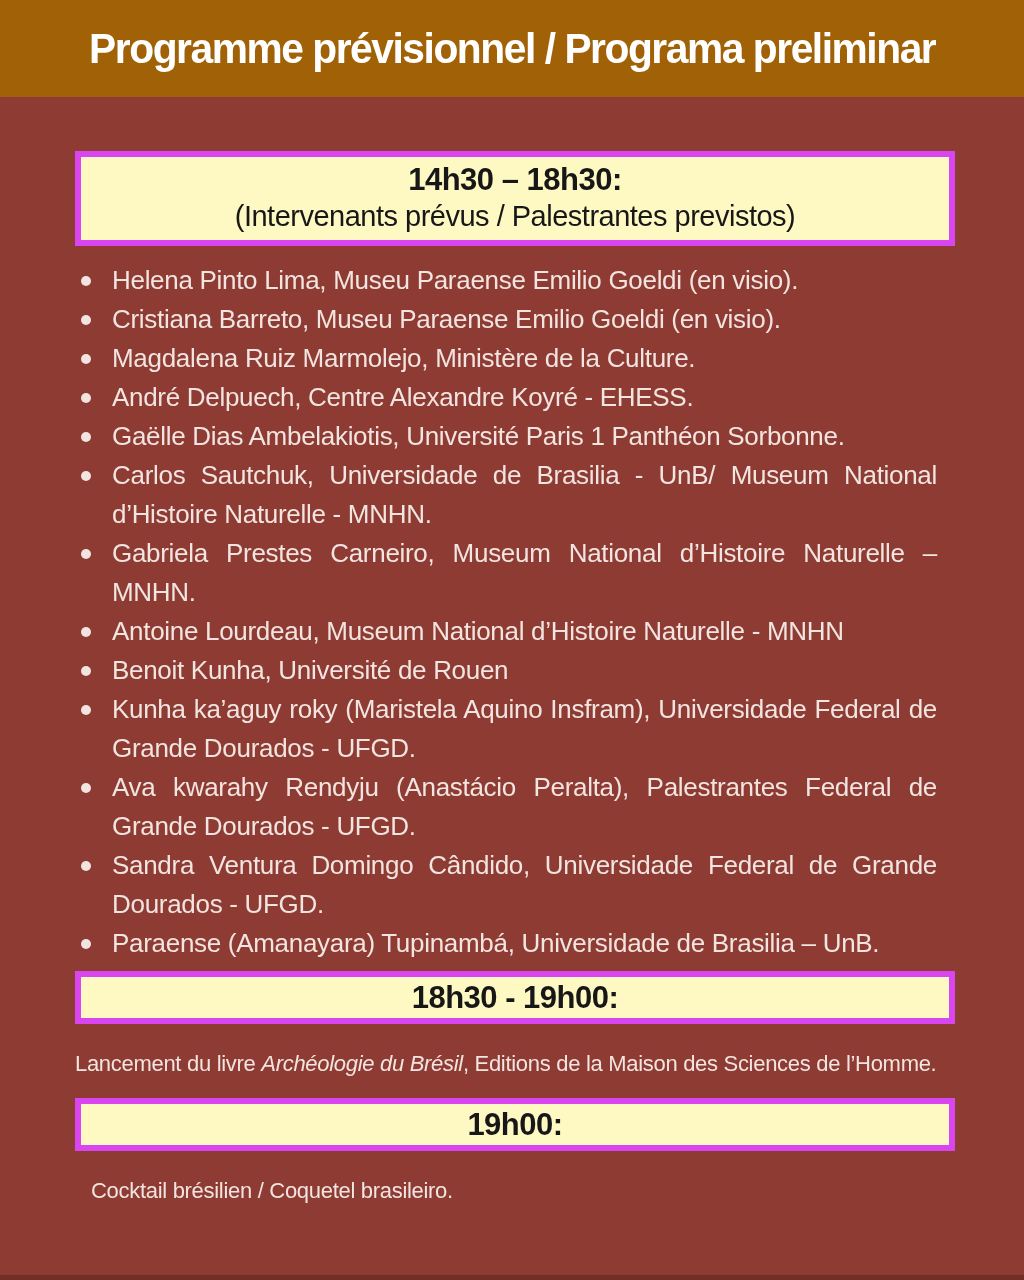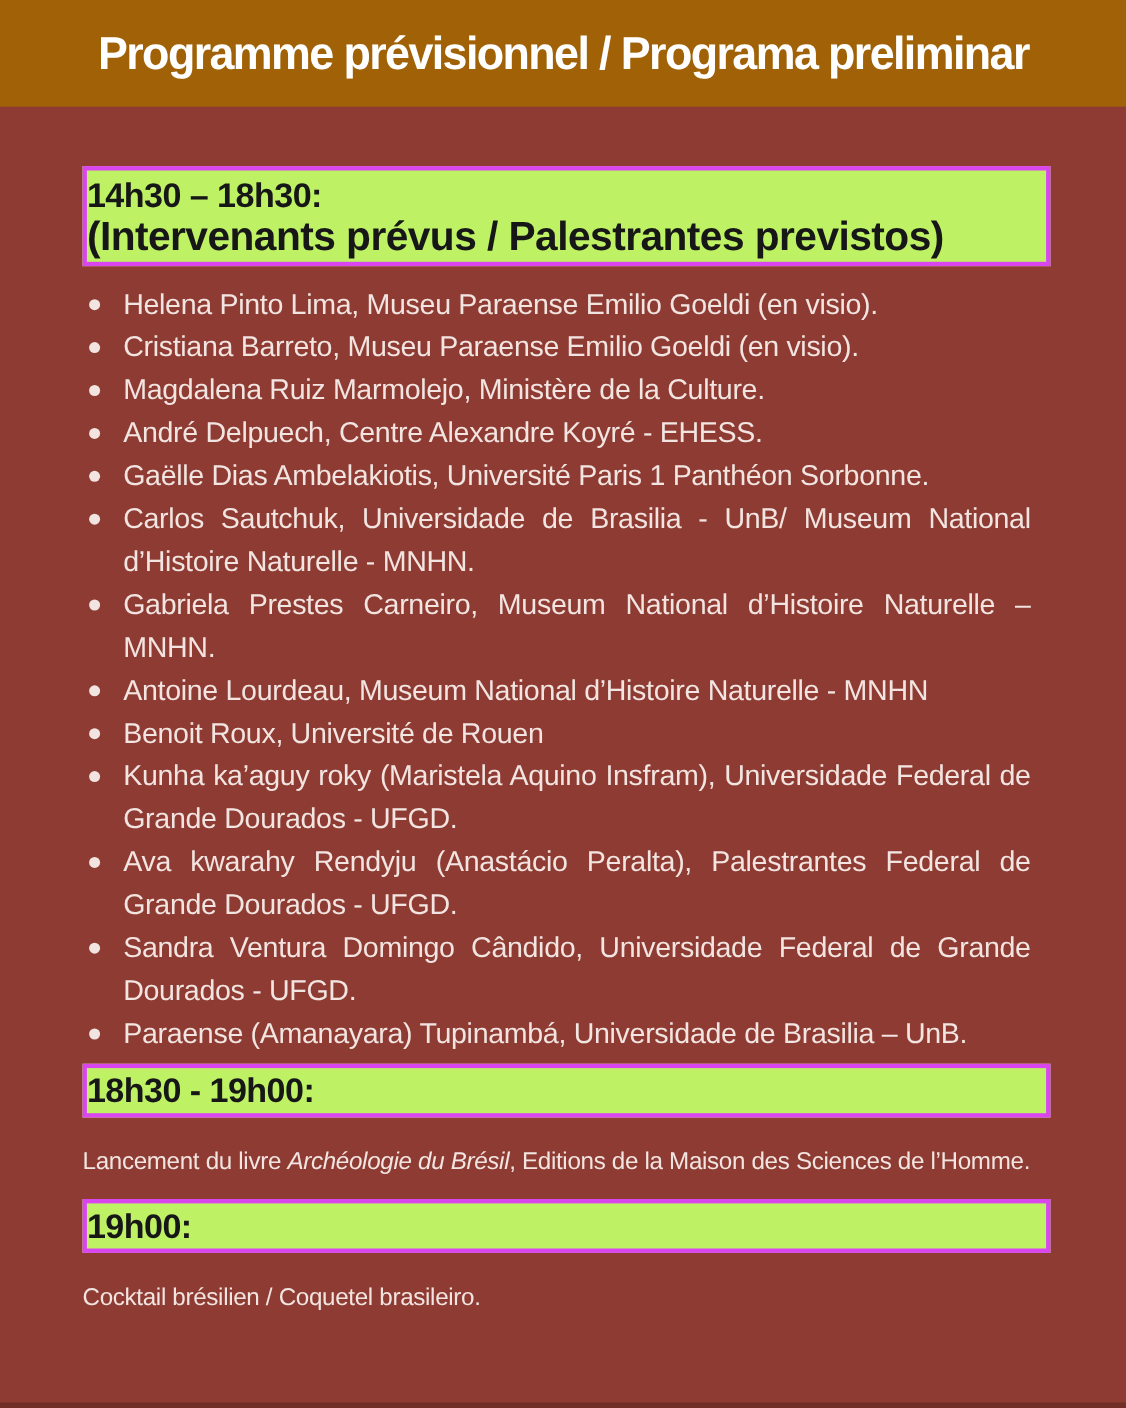--- a/index.html
+++ b/index.html
@@ -37,37 +37,38 @@
     font-weight: bold;
     font-size: 42px;
     letter-spacing: -1.5px;
     white-space: nowrap;
     transform: scaleX(0.97);
   }
   .content {
     margin: 0 69px 0 75px; 
   }
   .time-box {
-    background: #bef264;
-    border: 4px solid #d946ef;
+    background: #fef9c3;
+    border: 6px solid #d946ef;
+    text-align: center;
     color: #171717;
   }
   .time-box.first {
     margin-top: 54px;
     padding: 4px 0 5px 0;
   }
   .time-line {
     font-weight: bold;
     font-size: 31px;
     line-height: 37px;
     letter-spacing: -0.5px;
   }
   .subtitle-line {
-    font-weight: bold;
-    font-size: 37px;
+    font-weight: normal;
+    font-size: 29px;
     line-height: 37px;
     letter-spacing: -0.5px;
   }
   .time-bar {
     margin-top: 8px;
     padding: 2px 0;
   }
   .speakers {
     list-style: none;
     margin: 15px 18px 0 0;
@@ -99,20 +100,21 @@
     line-height: 40px;
     letter-spacing: -0.3px;
     text-align: justify;
   }
   .para .italic {
     font-style: italic;
   }
   .para.last {
     text-align: left;
     margin-top: 21px;
+    margin-left: 16px;
   }
   .time-bar + .para {
     margin-top: 20px;
   }
   .bar3 {
     margin-top: 14px;
   }
 </style>
 </head>
 <body>
@@ -158,21 +160,21 @@
 
         <li>
           <span>Gabriela Prestes Carneiro, Museum National d’Histoire Naturelle – MNHN.</span>
         </li>
 
         <li>
           <span>Antoine Lourdeau, Museum National d’Histoire Naturelle - MNHN</span>
         </li>
 
         <li>
-          <span>Benoit Roux, Université de Rouen</span>
+          <span>Benoit Kunha, Université de Rouen</span>
         </li>
 
         <li>
           <span>Kunha ka’aguy roky (Maristela Aquino Insfram), Universidade Federal de Grande Dourados - UFGD.</span>
         </li>
 
         <li>
           <span>Ava kwarahy Rendyju (Anastácio Peralta), Palestrantes Federal de Grande Dourados - UFGD.</span>
         </li>
 

